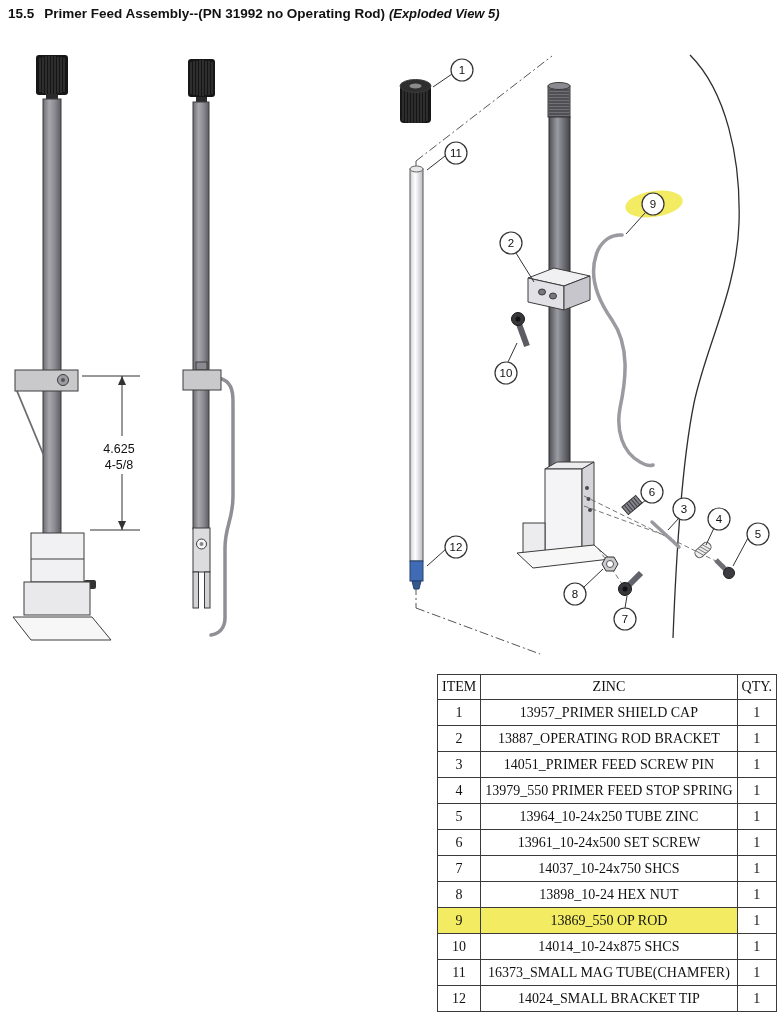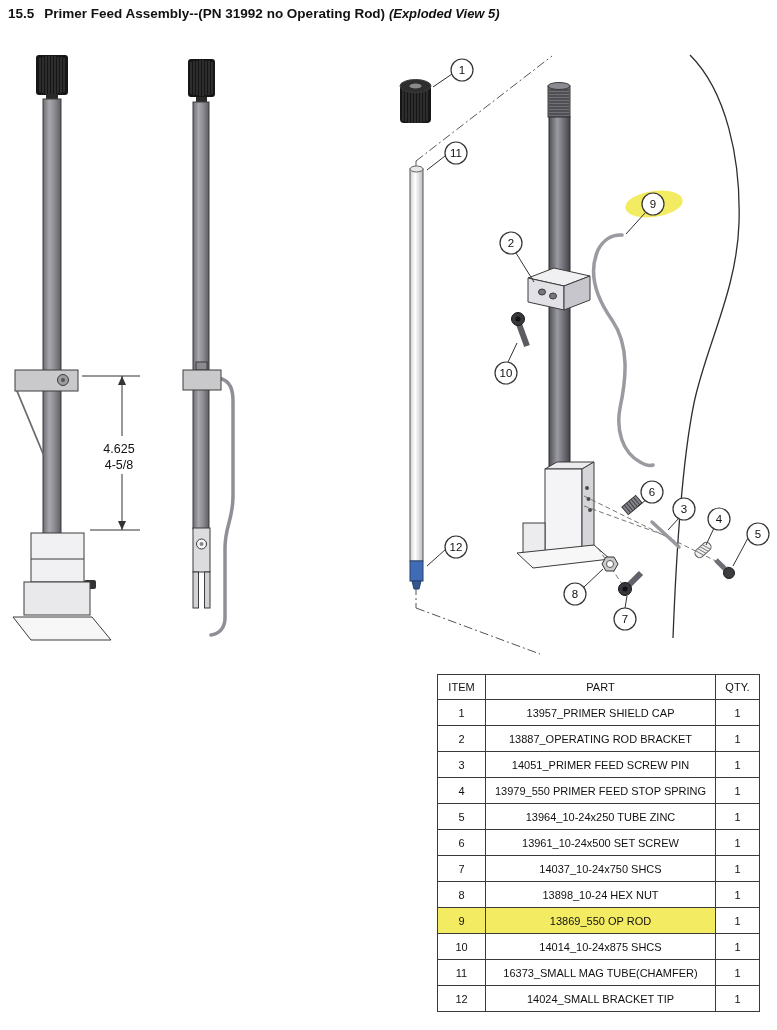--- a/index.html
+++ b/index.html
@@ -22,21 +22,21 @@
   .dd   { stroke:#555; stroke-width:1; fill:none; stroke-dasharray:9 3 2 3; }
   .dsh  { stroke:#666; stroke-width:0.9; fill:none; stroke-dasharray:5 3; }
   .co   { fill:#fff; stroke:#333; stroke-width:1.2; }
   .cot  { font-size:11.5px; text-anchor:middle; fill:#111; }
   .dim  { font-size:12.5px; text-anchor:middle; fill:#111; }
   .hl-fill { fill:var(--hl,#f3ec62); }
 
   
   table.parts {
     position:absolute; top:674px; left:437px;
-    border-collapse:collapse; font-size:11px; table-layout:fixed;
+    border-collapse:collapse; font-size:14px; table-layout:fixed;font-family:Liberation Serif, serif;
   }
   table.parts th, table.parts td {
     border:1px solid #3a3a3a; height:25px; padding:0 4px;
     overflow:hidden; white-space:nowrap;
   }
   table.parts th { font-weight:normal; text-align:center; height:24px; }
   td.item, td.qty { text-align:center; }
   td.part { text-align:center; padding-left:6px; }
   tr.hl td.item, tr.hl td.part { background:var(--hl,#f3ec62); }
 </style>
@@ -264,21 +264,21 @@
 
 <table class="parts">
   <colgroup>
       <col style="width:48px">
       <col style="width:230px">
       <col style="width:44px">
     </colgroup>
   <thead>
     <tr>
       <th>ITEM</th>
-      <th>PART</th>
+      <th>ZINC</th>
       <th>QTY.</th>
     </tr>
   </thead>
   <tbody>
     <tr>
       <td class="item">1</td>
       <td class="part">13957_PRIMER SHIELD CAP</td>
       <td class="qty">1</td>
     </tr>
     <tr>

